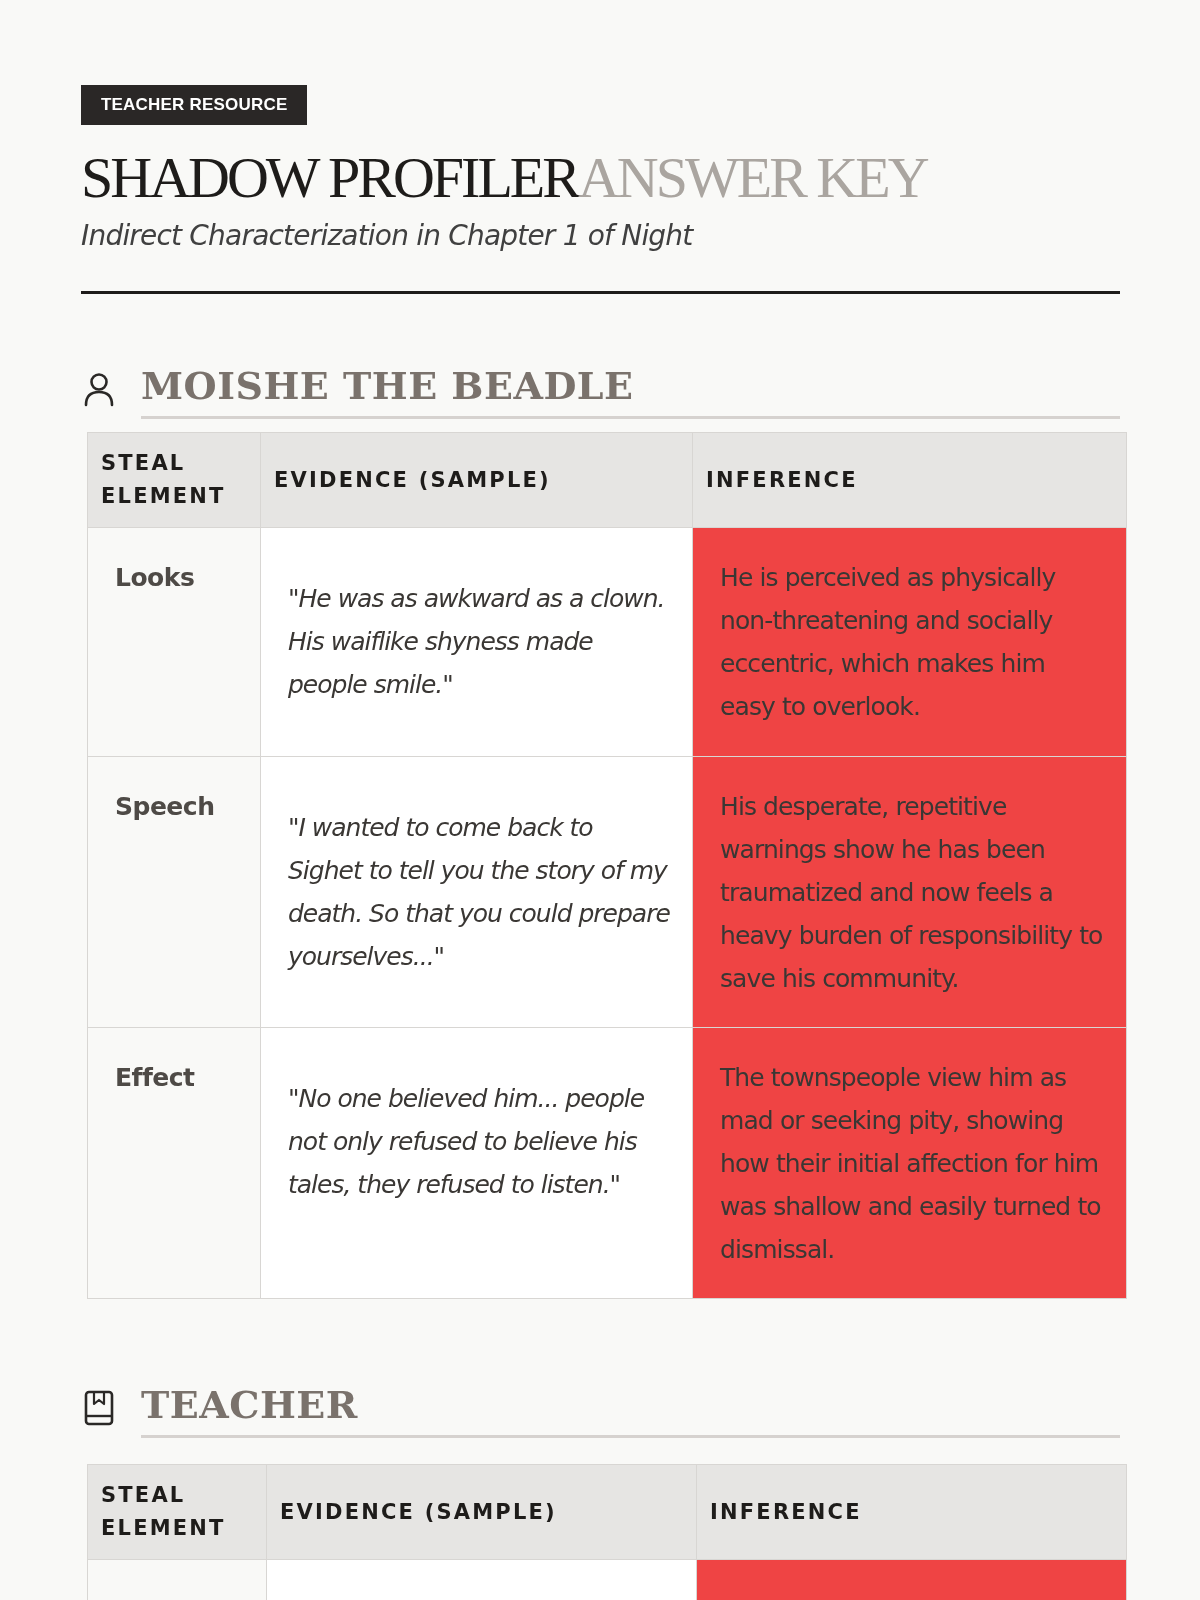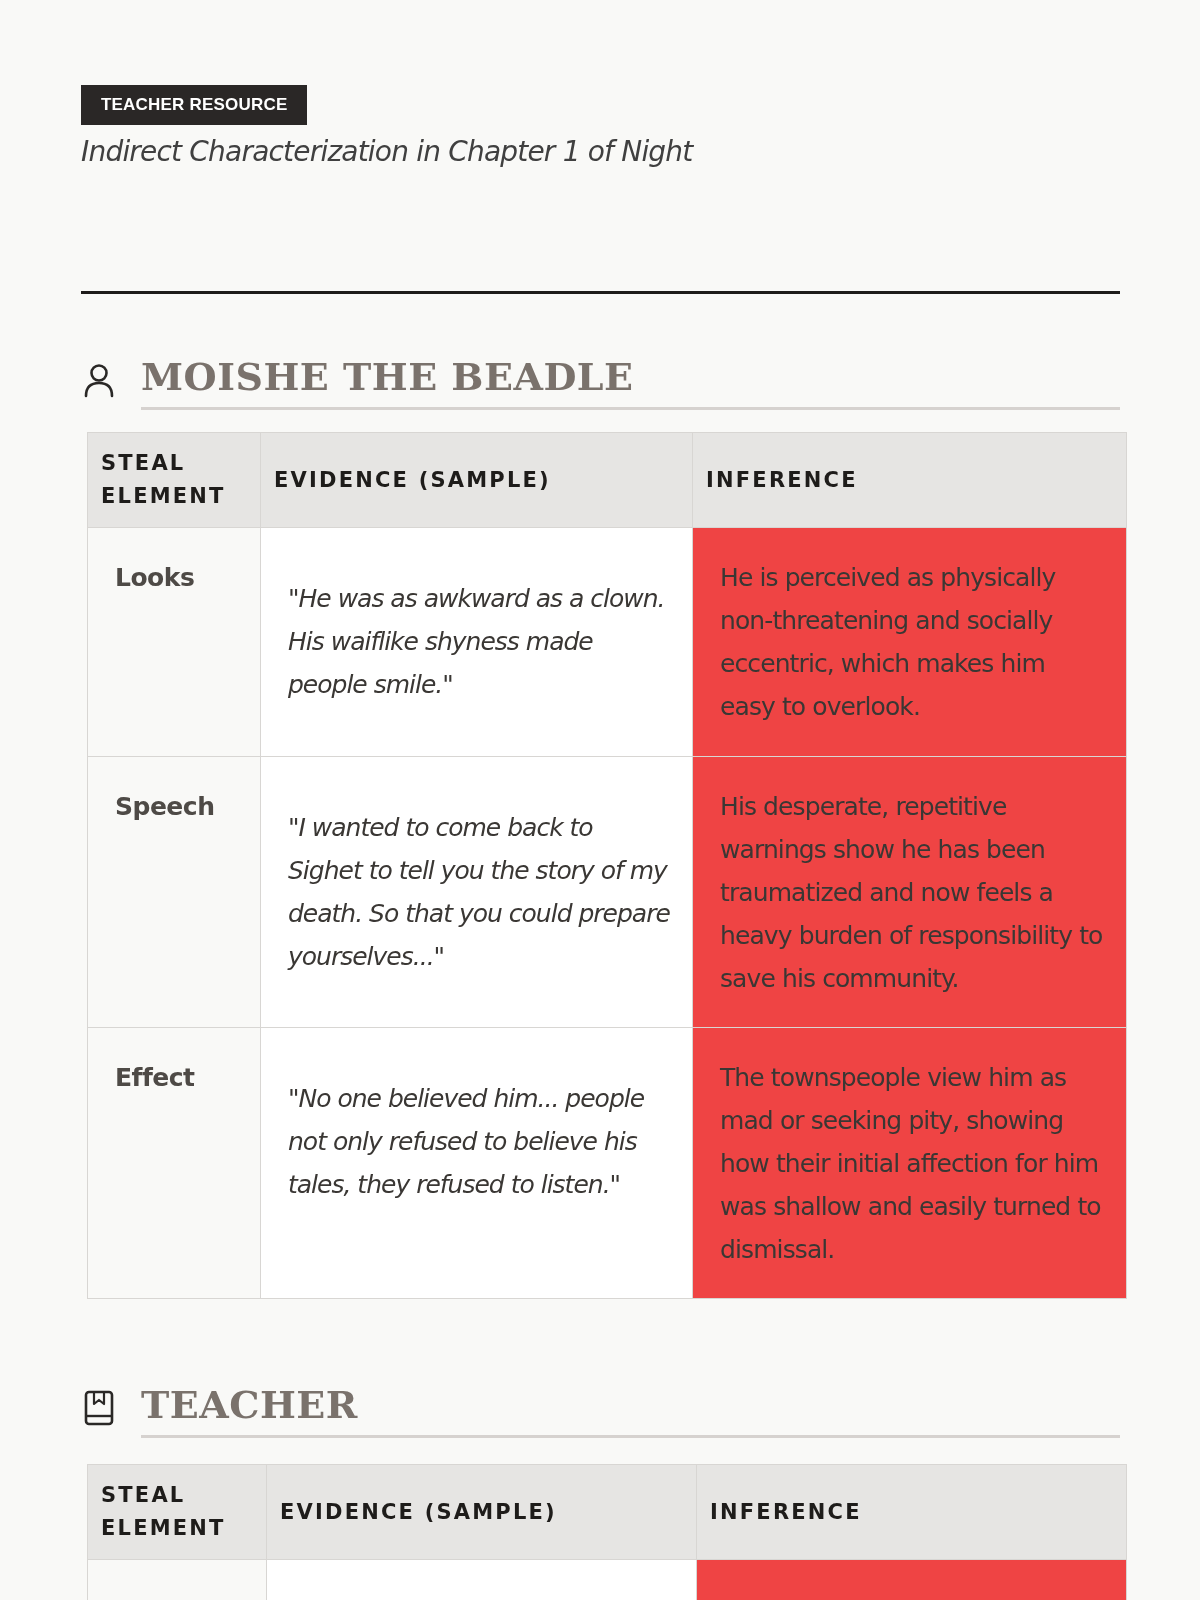--- a/index.html
+++ b/index.html
@@ -144,25 +144,28 @@
       color: #3a3734;
       padding: 28px 20px 20px 27px;
       letter-spacing: -0.9px;
     }
   </style>
 </head>
 <body>
 
 <div class="page">
   <div class="badge">TEACHER RESOURCE</div>
+  <h1 class="title">
+    <span class="dark">SHADOW PROFILER</span><span class="light">ANSWER KEY</span>
+  </h1>
   <div class="subtitle">Indirect Characterization in Chapter 1 of Night</div>
   <div class="divider"></div>
 
   
-  <div class="section" style="top:267px;text-align:right;">
+  <div class="section" style="top:276px;text-align:right;">
     <div class="section-head">
       <span class="section-icon">
         <svg width="32" height="36" viewBox="0 0 32 36">
           <circle cx="16" cy="11" r="7.5" fill="none" stroke="#2a2826" stroke-width="2.6"></circle>
           <path d="M3 34 C3 24 9 21 16 21 C23 21 29 24 29 34" fill="none" stroke="#2a2826" stroke-width="2.6" stroke-linecap="round"></path>
         </svg>
       </span>
       <span class="section-title">MOISHE THE BEADLE</span>
       <div class="section-rule"></div>
     </div>

